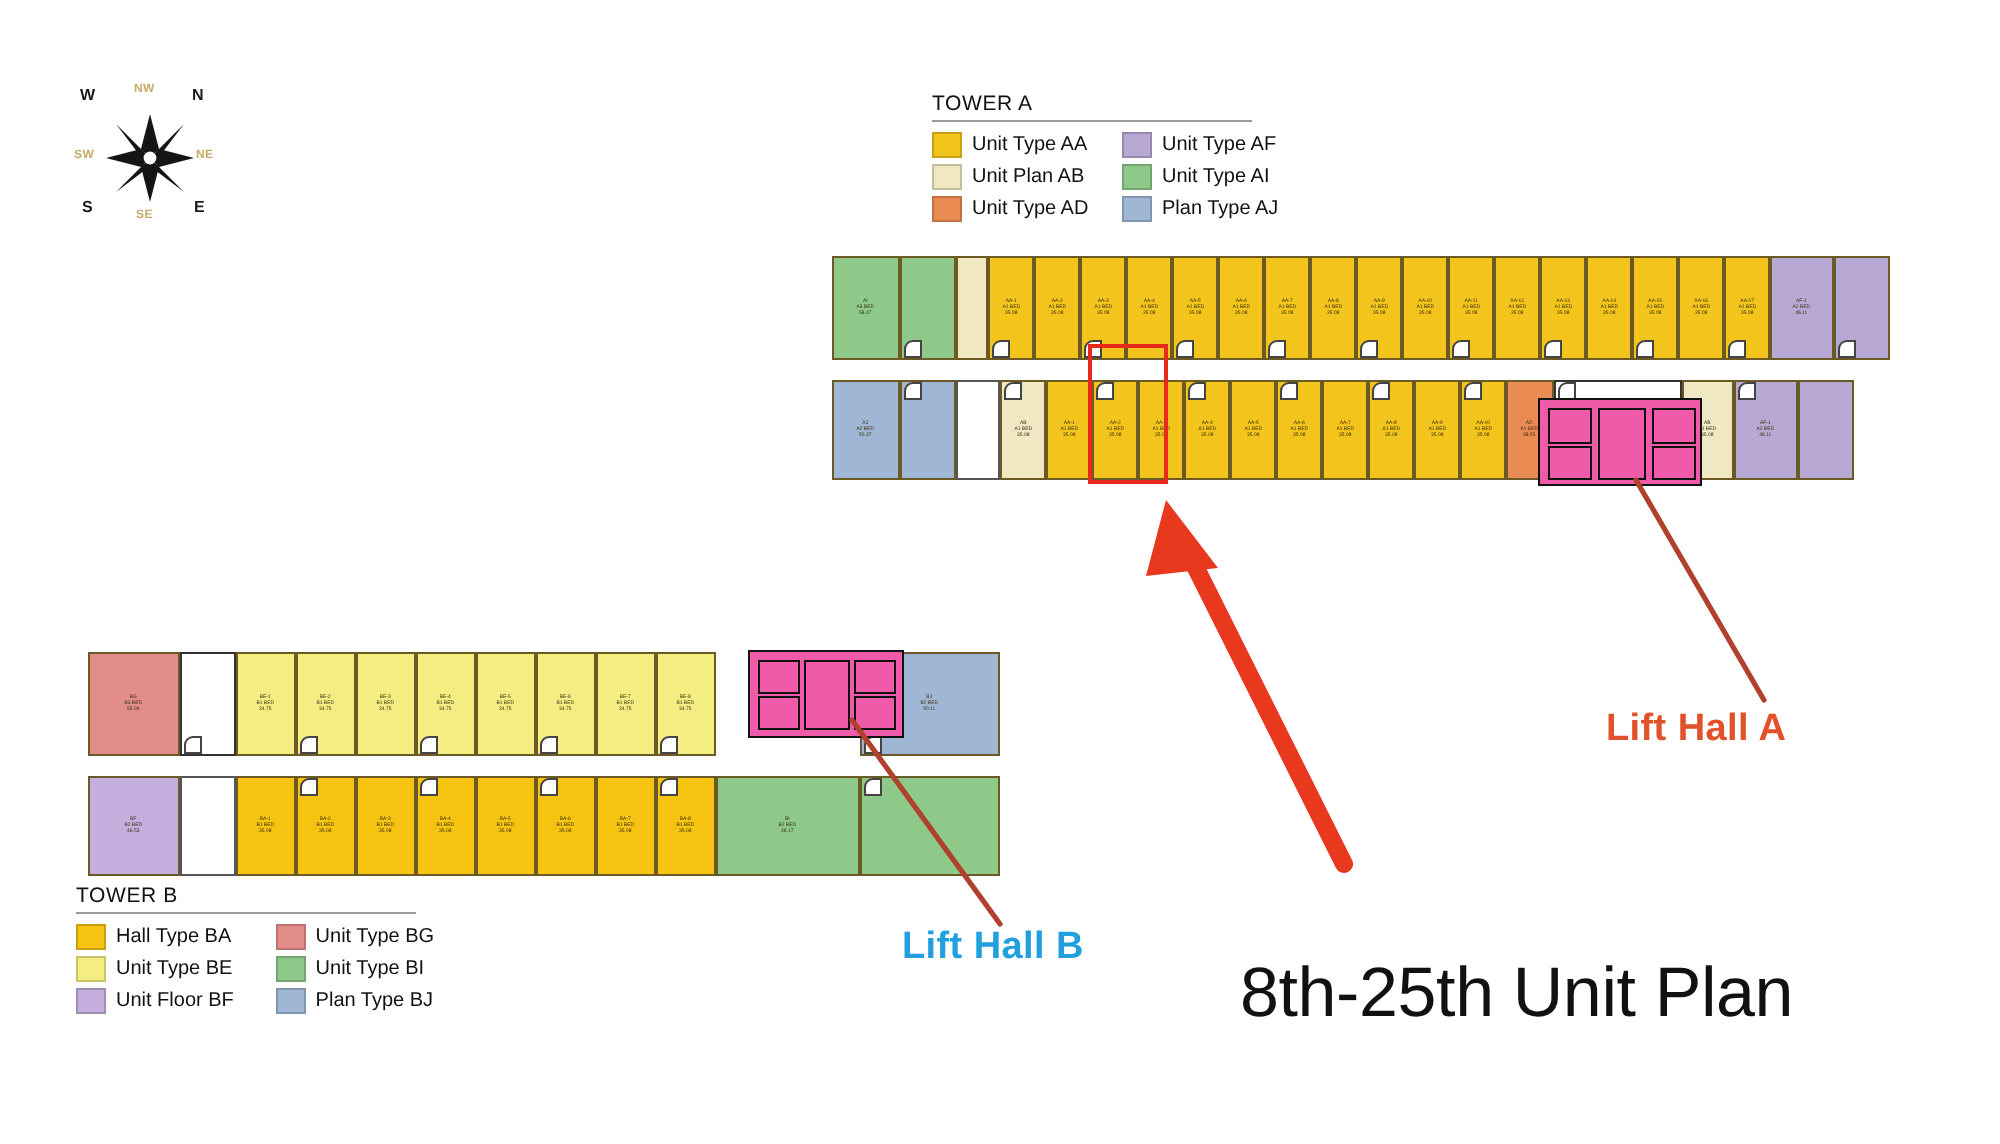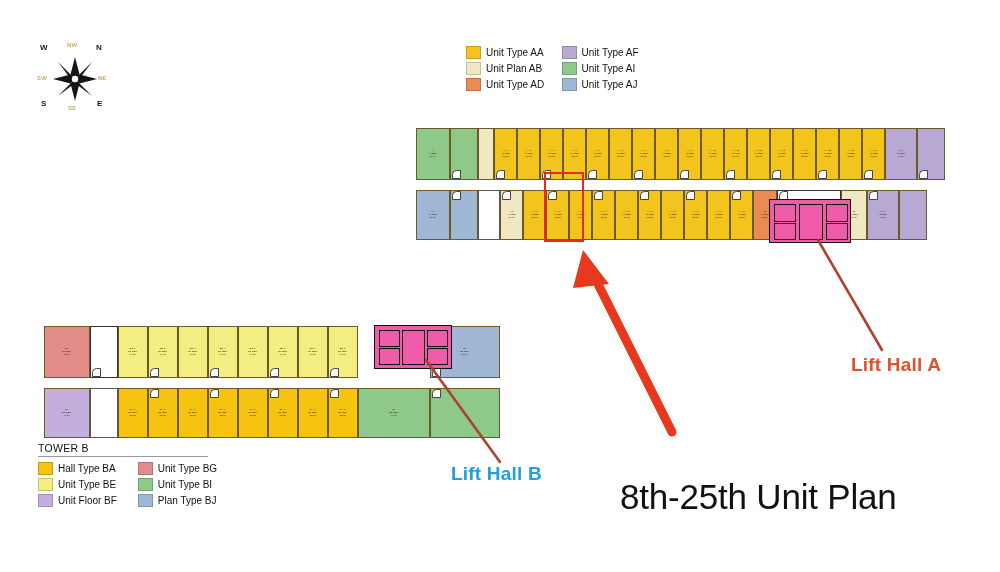--- a/index.html
+++ b/index.html
@@ -67,21 +67,21 @@
 
   
   .hl-rect{
     position:absolute;border:2.6px solid #e8291c;background:transparent;
     pointer-events:none;
   }
   .anno-label{
     position:absolute;font-size:19px;font-weight:bold;letter-spacing:.2px;
     white-space:nowrap;
   }
-  #label-lift-hall-a{color:#e2522a;left:851px;top:354px;}
+  #label-lift-hall-a{color:#e2522a;left:803px;top:354px;}
   #label-lift-hall-b{color:#22a0dd;left:451px;top:463px;}
   #plan-title{
     position:absolute;left:620px;top:477px;
     font-size:35px;color:#111;letter-spacing:-.2px;white-space:nowrap;
   }
   svg.overlay{position:absolute;left:0;top:0;width:1000px;height:572px;pointer-events:none;}
 </style>
 </head>
 <body>
 
@@ -105,20 +105,21 @@
         <path d="M5 5 L19 19 L17.5 21.5 Z"></path>
         <path d="M39 5 L25 19 L26.5 21.5 Z"></path>
         <path d="M5 39 L19 25 L21.5 26.5 Z"></path>
         <path d="M39 39 L25 25 L22.5 26.5 Z"></path>
       </g>
       <circle cx="22" cy="22" r="3.2" fill="#ffffff"></circle>
     </svg>
   </div>
 
   <div class="legend" id="legend-tower-a">
+    <div class="legend-title">TOWER A</div>
     <div class="legend-grid">
       <div class="legend-item">
         <span class="legend-swatch" style="background: rgb(243, 196, 27);"></span>
         <span class="legend-label">Unit Type AA</span>
       </div>
       <div class="legend-item">
         <span class="legend-swatch" style="background: rgb(184, 168, 212);"></span>
         <span class="legend-label">Unit Type AF</span>
       </div>
       <div class="legend-item">
@@ -128,21 +129,21 @@
       <div class="legend-item">
         <span class="legend-swatch" style="background: rgb(142, 201, 138);"></span>
         <span class="legend-label">Unit Type AI</span>
       </div>
       <div class="legend-item">
         <span class="legend-swatch" style="background: rgb(233, 139, 83);"></span>
         <span class="legend-label">Unit Type AD</span>
       </div>
       <div class="legend-item">
         <span class="legend-swatch" style="background: rgb(159, 183, 212);"></span>
-        <span class="legend-label">Unit Type AJ</span>
+        <span class="legend-label">Plan Type AJ</span>
       </div>
     </div>
   </div>
 
   <div class="legend" id="legend-tower-b">
     <div class="legend-title">TOWER B</div>
     <div class="legend-grid">
       <div class="legend-item">
         <span class="legend-swatch" style="background: rgb(246, 195, 16);"></span>
         <span class="legend-label">Hall Type BA</span>

